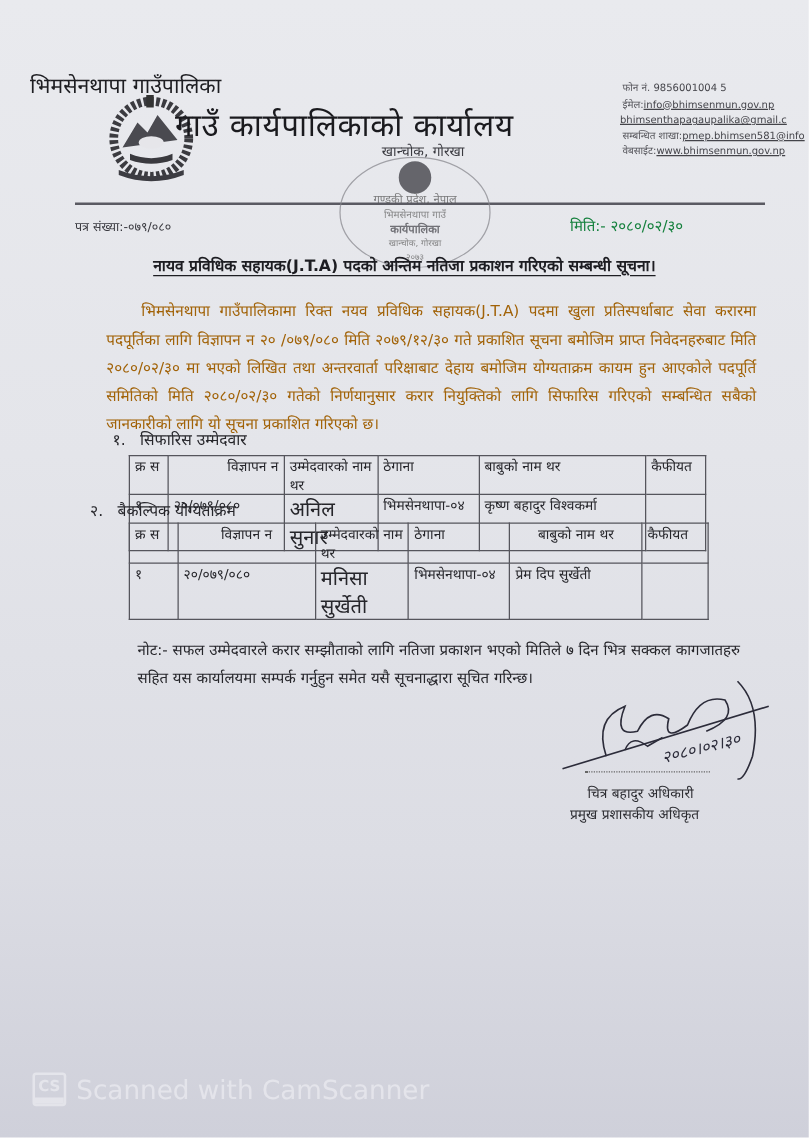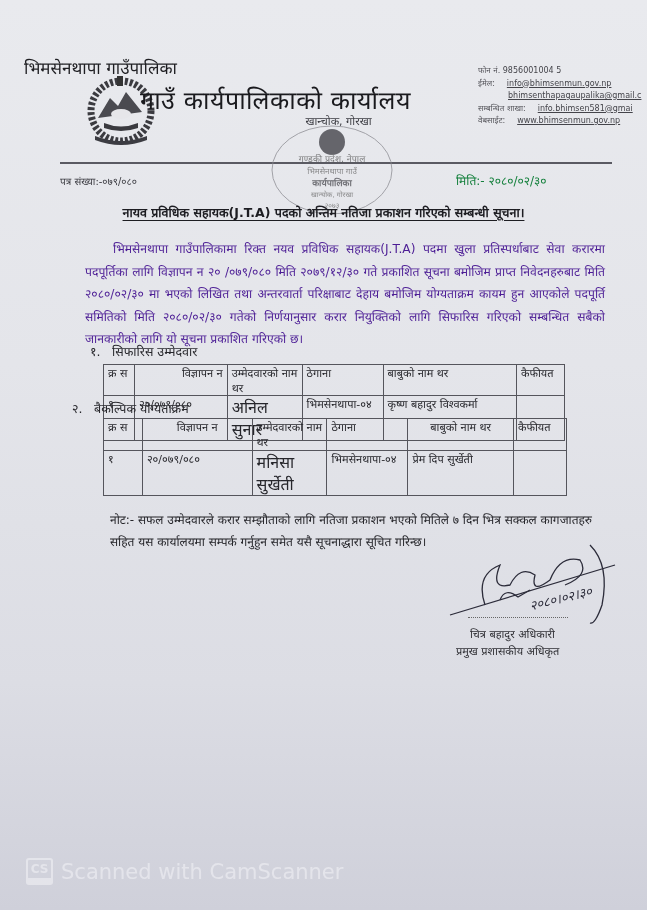--- a/index.html
+++ b/index.html
@@ -8,30 +8,30 @@
     background: linear-gradient(180deg, #e9eaee 0%, #e4e5ea 40%, #dcdde4 75%, #cfd0da 100%);
     font-family: "DejaVu Serif", "Liberation Serif", serif;
     color: #2a2a2e;
   }
   .abs { position: absolute; }
   .emblem { left: 80px; top: 68px; width: 82px; height: 82px; }
   .office-sub { left: 0; width: 647px; top: 56px; font-size: 17px; color: #1e1e22; font-family: "DejaVu Sans", sans-serif; padding-left: 24px; box-sizing: border-box; }
   .office-main { left: 0; width: 527px; top: 82px; text-align: center; font-size: 25px; color: #1a1a1e; font-family: "DejaVu Sans", sans-serif; padding-left: 24px; box-sizing: border-box; letter-spacing: 0.5px; }
   .office-loc { left: 0; width: 647px; top: 113px; text-align: center; font-size: 11px; color: #3a3a40; font-family: "DejaVu Sans", sans-serif; padding-left: 30px; box-sizing: border-box; }
   .contact { left: 478px; top: 65px; font-size: 8px; line-height: 12.5px; color: #44444a; font-family: "DejaVu Sans", sans-serif; width: 170px; white-space: nowrap; overflow: hidden; }
-  .contact .lbl { color: #55555b; }
-  .contact a { color: #44444a; text-decoration: underline; margin-left: 12px; }
+  .contact .lbl { color: #55555b; margin-left: 20px; }
+  .contact a { color: #44444a; text-decoration: underline; }
   .contact .indent { padding-left: 18px; }
   .divider { left: 60px; top: 162px; width: 552px; height: 2px; background: #5a5a62; }
   .stamp { left: 268px; top: 118px; width: 128px; height: 96px; opacity: 0.75; }
   .ref-no { left: 60px; top: 174px; font-size: 10px; color: #3a3a40; font-family: "DejaVu Sans", sans-serif; }
   .date { left: 456px; top: 172px; font-size: 12px; color: #15803d; font-family: "DejaVu Sans", sans-serif; }
   .subject { left: 0; width: 647px; top: 204px; text-align: center; font-size: 12.5px; font-weight: bold; color: #1d1d22; font-family: "DejaVu Sans", sans-serif; }
   .subject span { text-decoration: underline; text-underline-offset: 3px; }
-  .body-text { left: 85px; top: 238px; width: 520px; font-size: 12.2px; line-height: 22.5px; text-align: justify; color: #4c1d95; font-family: "DejaVu Sans", sans-serif; text-indent: 28px; }
+  .body-text { left: 85px; top: 238px; width: 520px; font-size: 12.2px; line-height: 22.5px; text-align: justify; color: #a16207; font-family: "DejaVu Sans", sans-serif; text-indent: 28px; }
   .section-title { font-size: 12.5px; color: #26262b; font-family: "DejaVu Sans", sans-serif; }
   .sec1 { left: 90px; top: 343px; }
   .sec2 { left: 72px; top: 400px; }
   .sec-num { display: inline-block; width: 22px; }
   table.cand { position: absolute; border-collapse: collapse; font-family: "DejaVu Sans", sans-serif; font-size: 11px; color: #26262b; }
   table.cand td, table.cand th { border: 1px solid #55555c; padding: 0 4px; font-weight: normal; text-align: left; vertical-align: top; }
   .t1 { left: 103px; top: 364px; width: 462px; }
   .t1 th, .t1 td { height: 15px; }
   .t2 { left: 103px; top: 418px; width: 464px; }
   .t2 th { height: 31px; }
@@ -60,21 +60,21 @@
 </svg>
 
 <div class="abs office-sub">भिमसेनथापा गाउँपालिका</div>
 <div class="abs office-main">गाउँ कार्यपालिकाको कार्यालय</div>
 <div class="abs office-loc">खान्चोक, गोरखा</div>
 
 <div class="abs contact">
   <div><span class="lbl">फोन नं.</span> <span>9856001004 5</span></div>
   <div><span class="lbl">ईमेल:</span><a>info@bhimsenmun.gov.np</a></div>
   <div class="indent"><a>bhimsenthapagaupalika@gmail.c</a></div>
-  <div><span class="lbl">सम्बन्धित शाखा:</span><a>info.bhimsen581@gmai</a></div>
+  <div><span class="lbl">सम्बन्धित शाखा:</span><a>pmep.bhimsen581@info</a></div>
   <div><span class="lbl">वेबसाईट:</span><a>www.bhimsenmun.gov.np</a></div>
 </div>
 
 <div class="abs divider"></div>
 
 <svg class="abs stamp" viewBox="0 0 128 96">
   <ellipse cx="64" cy="52" rx="60" ry="44" fill="none" stroke="#8a8a90" stroke-width="1"></ellipse>
   <circle cx="64" cy="24" r="13" fill="#3a3a40"></circle>
   <text x="64" y="44" text-anchor="middle" font-size="9" fill="#555" font-family="DejaVu Sans, sans-serif">गण्डकी प्रदेश, नेपाल</text>
   <text x="64" y="56" text-anchor="middle" font-size="8" fill="#666" font-family="DejaVu Sans, sans-serif">भिमसेनथापा गाउँ</text>

